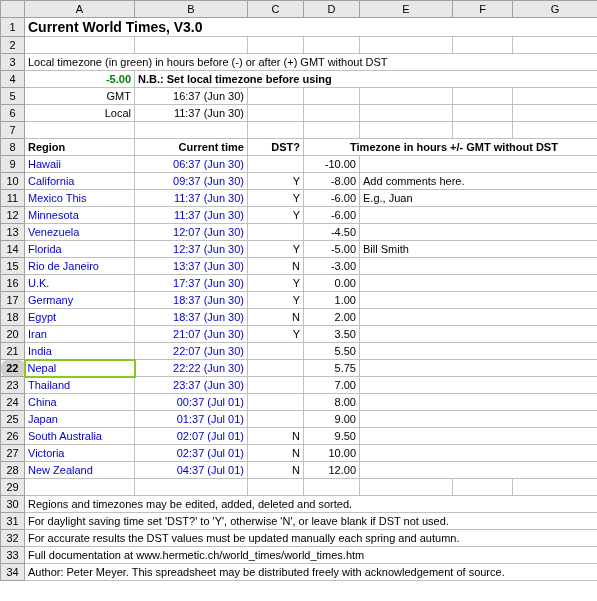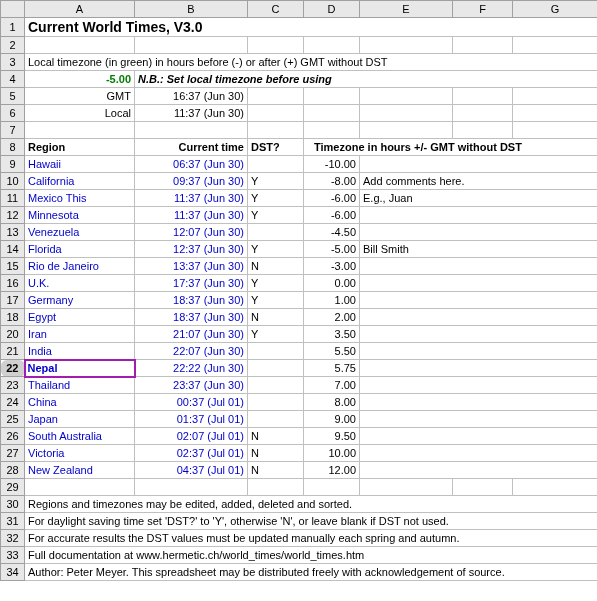--- a/index.html
+++ b/index.html
@@ -49,30 +49,29 @@
     font-size: 11px;
     border: 1px solid #a0a0a0;
     color: #000;
   }
   .rownum.selected {
     background: #d0d0d0;
     font-weight: bold;
     border-radius: 6px;
   }
   .bold { font-weight: bold; }
-  .italic { font-style: italic; }
+  .italic { }
   .green { color: #008000; }
   .blue { color: #0000cc; }
   .right { text-align: right; }
-  .center { text-align: left; }
+  .center { text-align: right; }
   .title { font-size: 14px; font-weight: bold; }
   td.selected-cell {
-    border: 2px solid #a21caf;
+    border: 2px solid #84cc16;
     padding: 0 2px;
-    font-weight: bold;
   }
 </style>
 </head>
 <body>
 
 <table>
   <colgroup>
     <col class="col-rownum">
       <col class="col-a">
       <col class="col-b">
@@ -144,21 +143,21 @@
         <td></td>
         <td></td>
         <td></td>
         <td></td>
   </tr>
   <tr>
     <td class="rownum">8</td>
     <td class="bold">Region</td>
     <td class="bold right">Current time</td>
     <td class="bold center">DST?</td>
-    <td colspan="4" class="bold right" style="text-align:left;padding-left:10px">Timezone in hours +/- GMT without DST</td>
+    <td colspan="4" class="bold right" style="text-align:center;padding-left:10px">Timezone in hours +/- GMT without DST</td>
   </tr>
   </tbody>
     <tbody id="data-rows">
       <tr>
         <td class="rownum">9</td>
         <td class="blue">Hawaii</td>
         <td class="blue right">06:37 (Jun 30)</td>
         <td class="center"></td>
         <td class="right">-10.00</td>
         <td colspan="3"></td>

